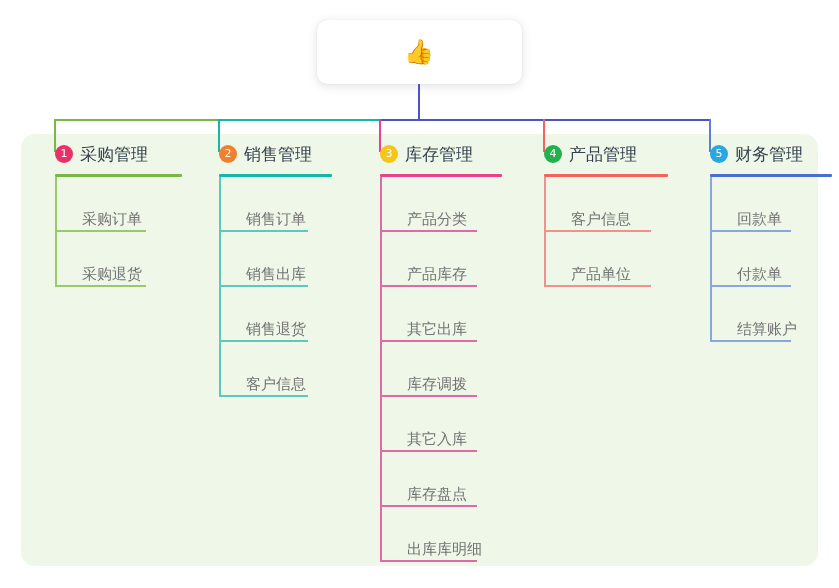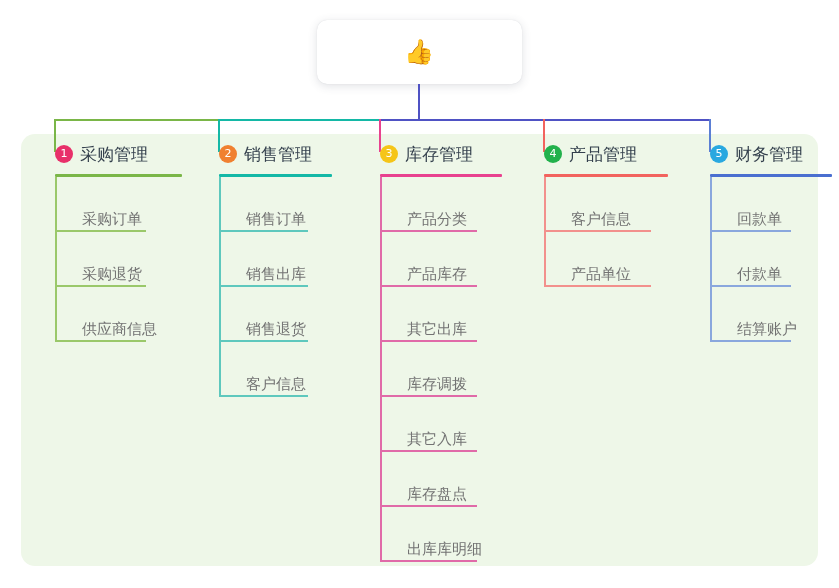--- a/index.html
+++ b/index.html
@@ -178,24 +178,20 @@
       <div class="items" style="--c: #9ac86a;">
         <div style="position: absolute; left: 0px; top: 0px; bottom: 0px; width: 2px; background: rgb(154, 200, 106);"></div>
         <div class="item">
           <span class="item-label">采购订单</span>
           <div class="item-rule" style="background: rgb(154, 200, 106); width: 90px;"></div>
         </div>
         <div class="item">
           <span class="item-label">采购退货</span>
           <div class="item-rule" style="background: rgb(154, 200, 106); width: 90px;"></div>
         </div>
-        <div class="item">
-          <span class="item-label">供应商信息</span>
-          <div class="item-rule" style="background: rgb(154, 200, 106); width: 90px;"></div>
-        </div>
       </div>
     </div>
     <div class="column" style="left: 181px; width: 160px;">
       <div class="col-head">
         <span class="badge" style="background: rgb(240, 128, 48);">2</span>
         <span class="col-title">销售管理</span>
       </div>
       <div class="head-rule" style="background: rgb(20, 184, 166); width: 113px;"></div>
       <div class="items" style="--c: #5ec8bd;">
         <div style="position: absolute; left: 0px; top: 0px; bottom: 0px; width: 2px; background: rgb(94, 200, 189);"></div>

